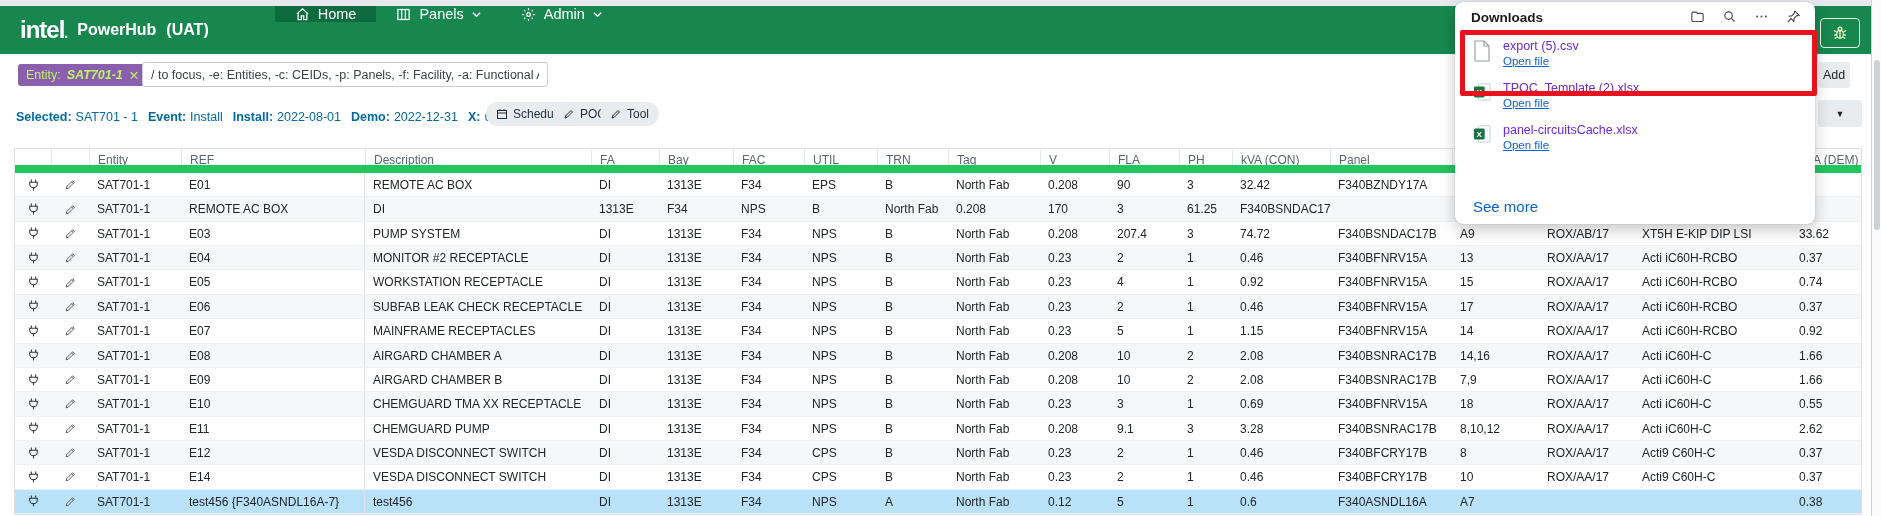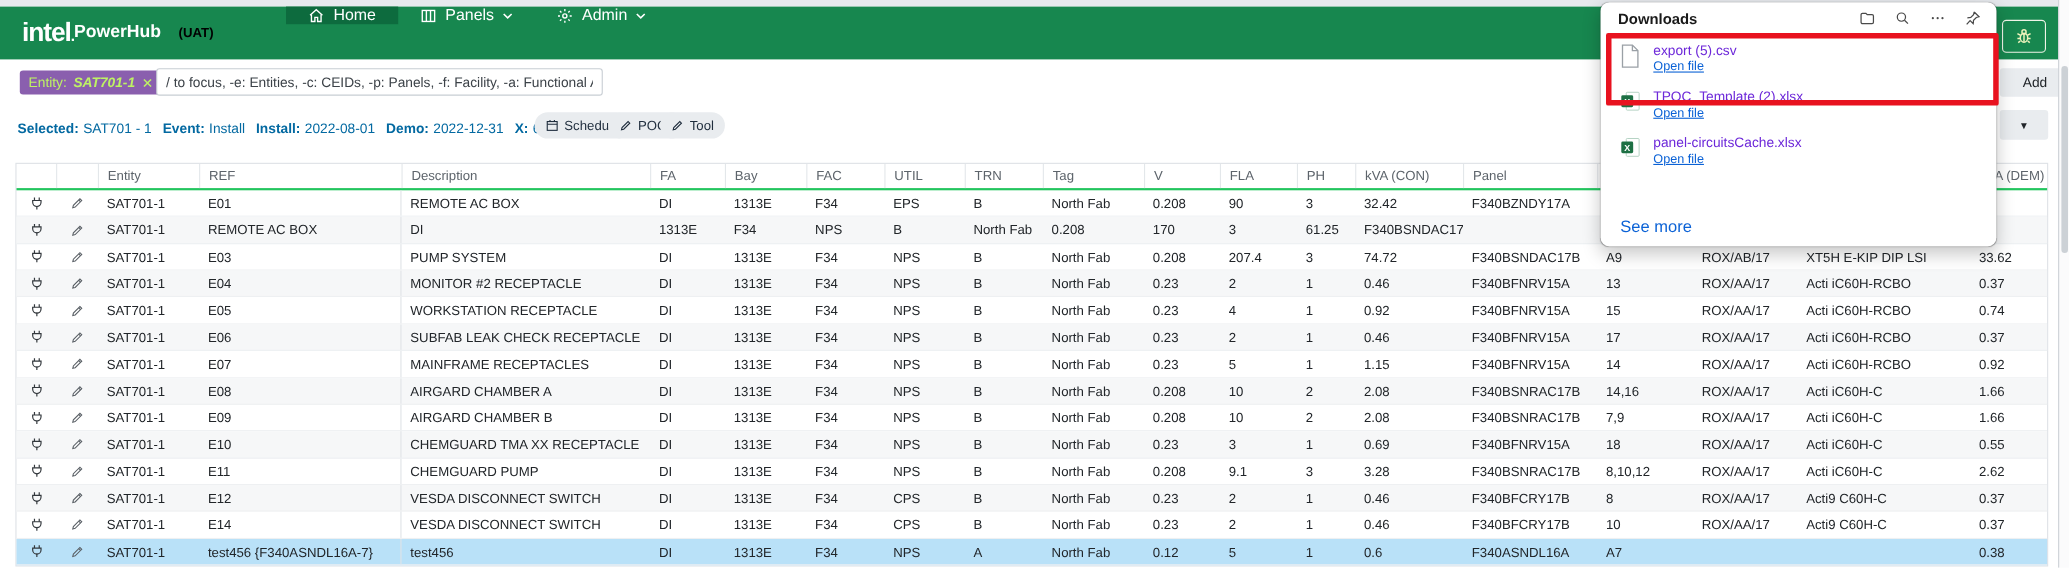--- a/index.html
+++ b/index.html
@@ -4,25 +4,25 @@
 <style>
   * { margin:0; padding:0; box-sizing:border-box; }
   html,body { width:1881px; height:516px; overflow:hidden; background:#fff;
     font-family:"Liberation Sans","DejaVu Sans",sans-serif; }
 
   
   .topstrip { position:absolute; left:0; top:0; width:1881px; height:6px; background:#e6e9ed; }
 
   
   .navbar { position:absolute; left:0; top:6px; width:1871px; height:48px; background:#17874f; display:flex; align-items:stretch; }
-  .brand { display:flex; align-items:center; padding:0 18px 0 20px; }
+  .brand { display:flex; align-items:center; gap:10px; padding:0 18px 0 20px; }
   .intel-logo { color:#fff; font-size:24px; font-weight:700; letter-spacing:-1px; line-height:1; }
   .intel-dot { font-size:14px; }
   .product-name { color:#fff; font-size:16px; font-weight:700; }
-  .env-tag { color:#000000; font-size:12px; font-weight:700;margin-left:16px; }
+  .env-tag { color:#ffffff; font-size:16px; font-weight:700; }
   .nav-items { display:flex; align-items:flex-start;margin-left:48px; }
   .nav-item { display:flex; align-items:center; gap:8px; padding:0 20px; color:#fff; font-size:14.5px; cursor:pointer; }
   .nav-item.active { background:#0d6b3e; }
   .nav-item svg { display:block; }
   .chev { width:9px; height:9px; display:inline-block; }
 
   .bug-btn { position:absolute; left:1820px; top:18px; width:40px; height:30px; border:1px solid #f0f4e8; border-radius:4px; display:flex; align-items:center; justify-content:center; background:transparent; z-index:5; }
 
   
   .chip { position:absolute; left:18px; top:64px; height:22px; background:#8a5fae; color:#bef264; border-radius:3px; display:flex; align-items:center; gap:6px; padding:0 8px; font-size:12.5px; }
@@ -31,27 +31,27 @@
   .search-box { position:absolute; left:142px; top:62px; width:406px; height:25px; border:1px solid #c8ced4; border-radius:3px; background:#fff; font-size:12.5px; color:#3c4248; padding:0 8px; font-family:inherit; }
   .search-box::placeholder { color:#3c4248; opacity:1; }
 
   
   .selbar { position:absolute; left:16px; top:104px; height:26px; display:flex; align-items:center; font-size:12.5px; color:#0369a1; white-space:nowrap; }
   .selbar .lbl { font-weight:700; margin-right:4px; }
   .selbar .val { margin-right:10px; }
   .pill-btn { position:absolute; top:102px; height:24px; background:#e9ecef; border:none; border-radius:12px; display:flex; align-items:center; gap:5px; padding:0 10px; font-size:12px; color:#1f2d3d; font-family:inherit; cursor:pointer; white-space:nowrap; }
   .pill-btn svg { display:block; }
 
-  .add-btn { position:absolute; left:1818px; top:62px; width:64px; height:26px; background:#e9ecef; border:none; border-radius:3px; font-size:12.5px; color:#212529; font-family:inherit; cursor:pointer; }
+  .add-btn { position:absolute; left:1818px; top:62px; width:32px; height:26px; background:#e9ecef; border:none; border-radius:3px; font-size:12.5px; color:#212529; font-family:inherit; cursor:pointer; }
   .filter-dd { position:absolute; left:1818px; top:100px; width:44px; height:27px; background:#e9ecef; border:none; border-radius:3px; color:#212529; font-size:9px; cursor:pointer; }
 
   
   .tbl { position:absolute; left:14px; top:148px; width:1848px; border:1px solid #dee2e6; background:#fff; }
   .grid-row { display:grid; grid-template-columns:36px 38px 92px 184px 226px 68px 74px 71px 73px 71px 92px 69px 70px 53px 98px 122px 87px 95px 157px 71px; }
-  .thead-row { height:24px; border-bottom:2px solid #22c55e; }
+  .thead-row { height:24px; border-bottom:8px solid #22c55e; }
   .th { font-size:12px; color:#5d646b; line-height:22px; padding-left:8px; white-space:nowrap; overflow:hidden; border-left:1px solid #e3e7ea; }
   .th:first-child { border-left:none; }
   .trow { height:24.36px; border-bottom:1px solid #eef0f2; cursor:pointer; }
   .trow:nth-child(even) { background:#f6f7f8; }
   .trow.selected { background:#b9e1f8; }
   .cell { font-size:12px; color:#212529; line-height:24px; padding-left:8px; white-space:nowrap; overflow:hidden; }
   .icon-cell { display:flex; align-items:center; justify-content:center; padding-left:0; }
   .cell:nth-child(4) { border-right:1px solid #dfe3e7; }
 
   

